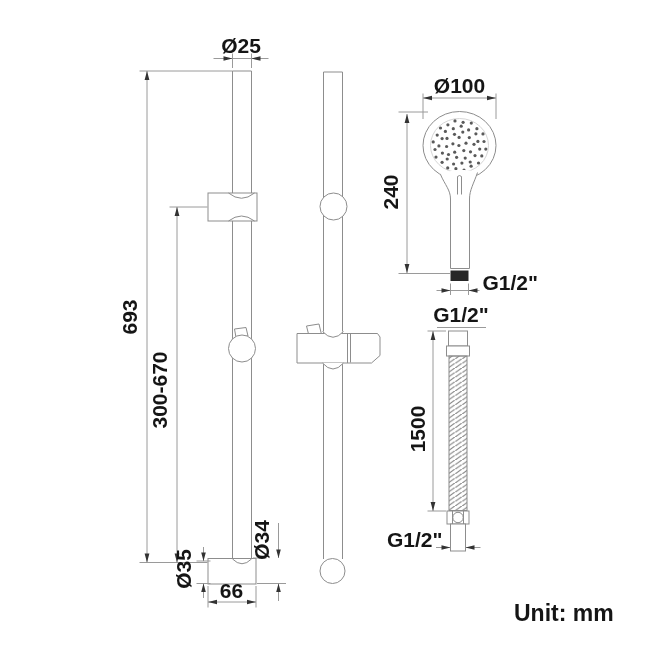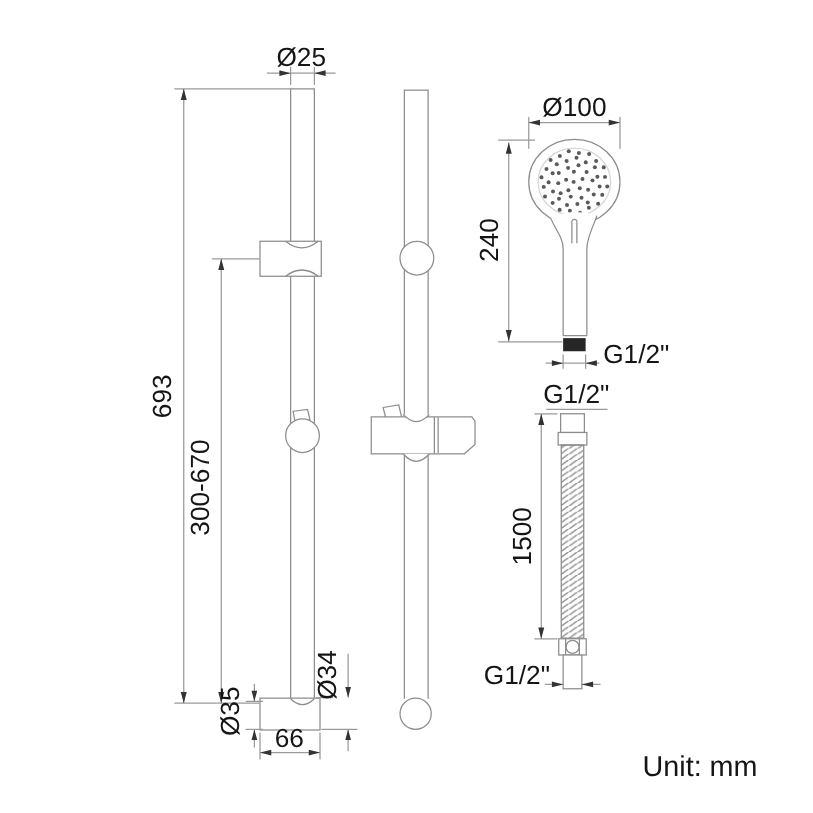--- a/index.html
+++ b/index.html
@@ -1,17 +1,17 @@
 <!DOCTYPE html>
 <html><head>
 <meta charset="utf-8">
 <style>
   html,body{margin:0;padding:0;background:#ffffff;}
   body{width:650px;height:650px;overflow:hidden;font-family:"Liberation Sans",sans-serif;}
-  .page{position:relative;width:650px;height:650px;background:#fff;}
+  .page{position:relative;width:650px;height:650px;background:#fff;font-weight:bold;}
   svg{position:absolute;left:0;top:0;}
   .obj{stroke:#8d8d8d;stroke-width:1;fill:none;}
   .objw{stroke:#8d8d8d;stroke-width:1;fill:#ffffff;}
   .dim{stroke:#9a9a9a;stroke-width:1;fill:none;}
   .arr{fill:#333333;stroke:none;}
   .lbl{fill:#151515;font-size:21px;font-family:"Liberation Sans",sans-serif;}
   .lblBig{fill:#151515;font-size:23px;font-family:"Liberation Sans",sans-serif;}
 </style>
 </head>
 <body>

